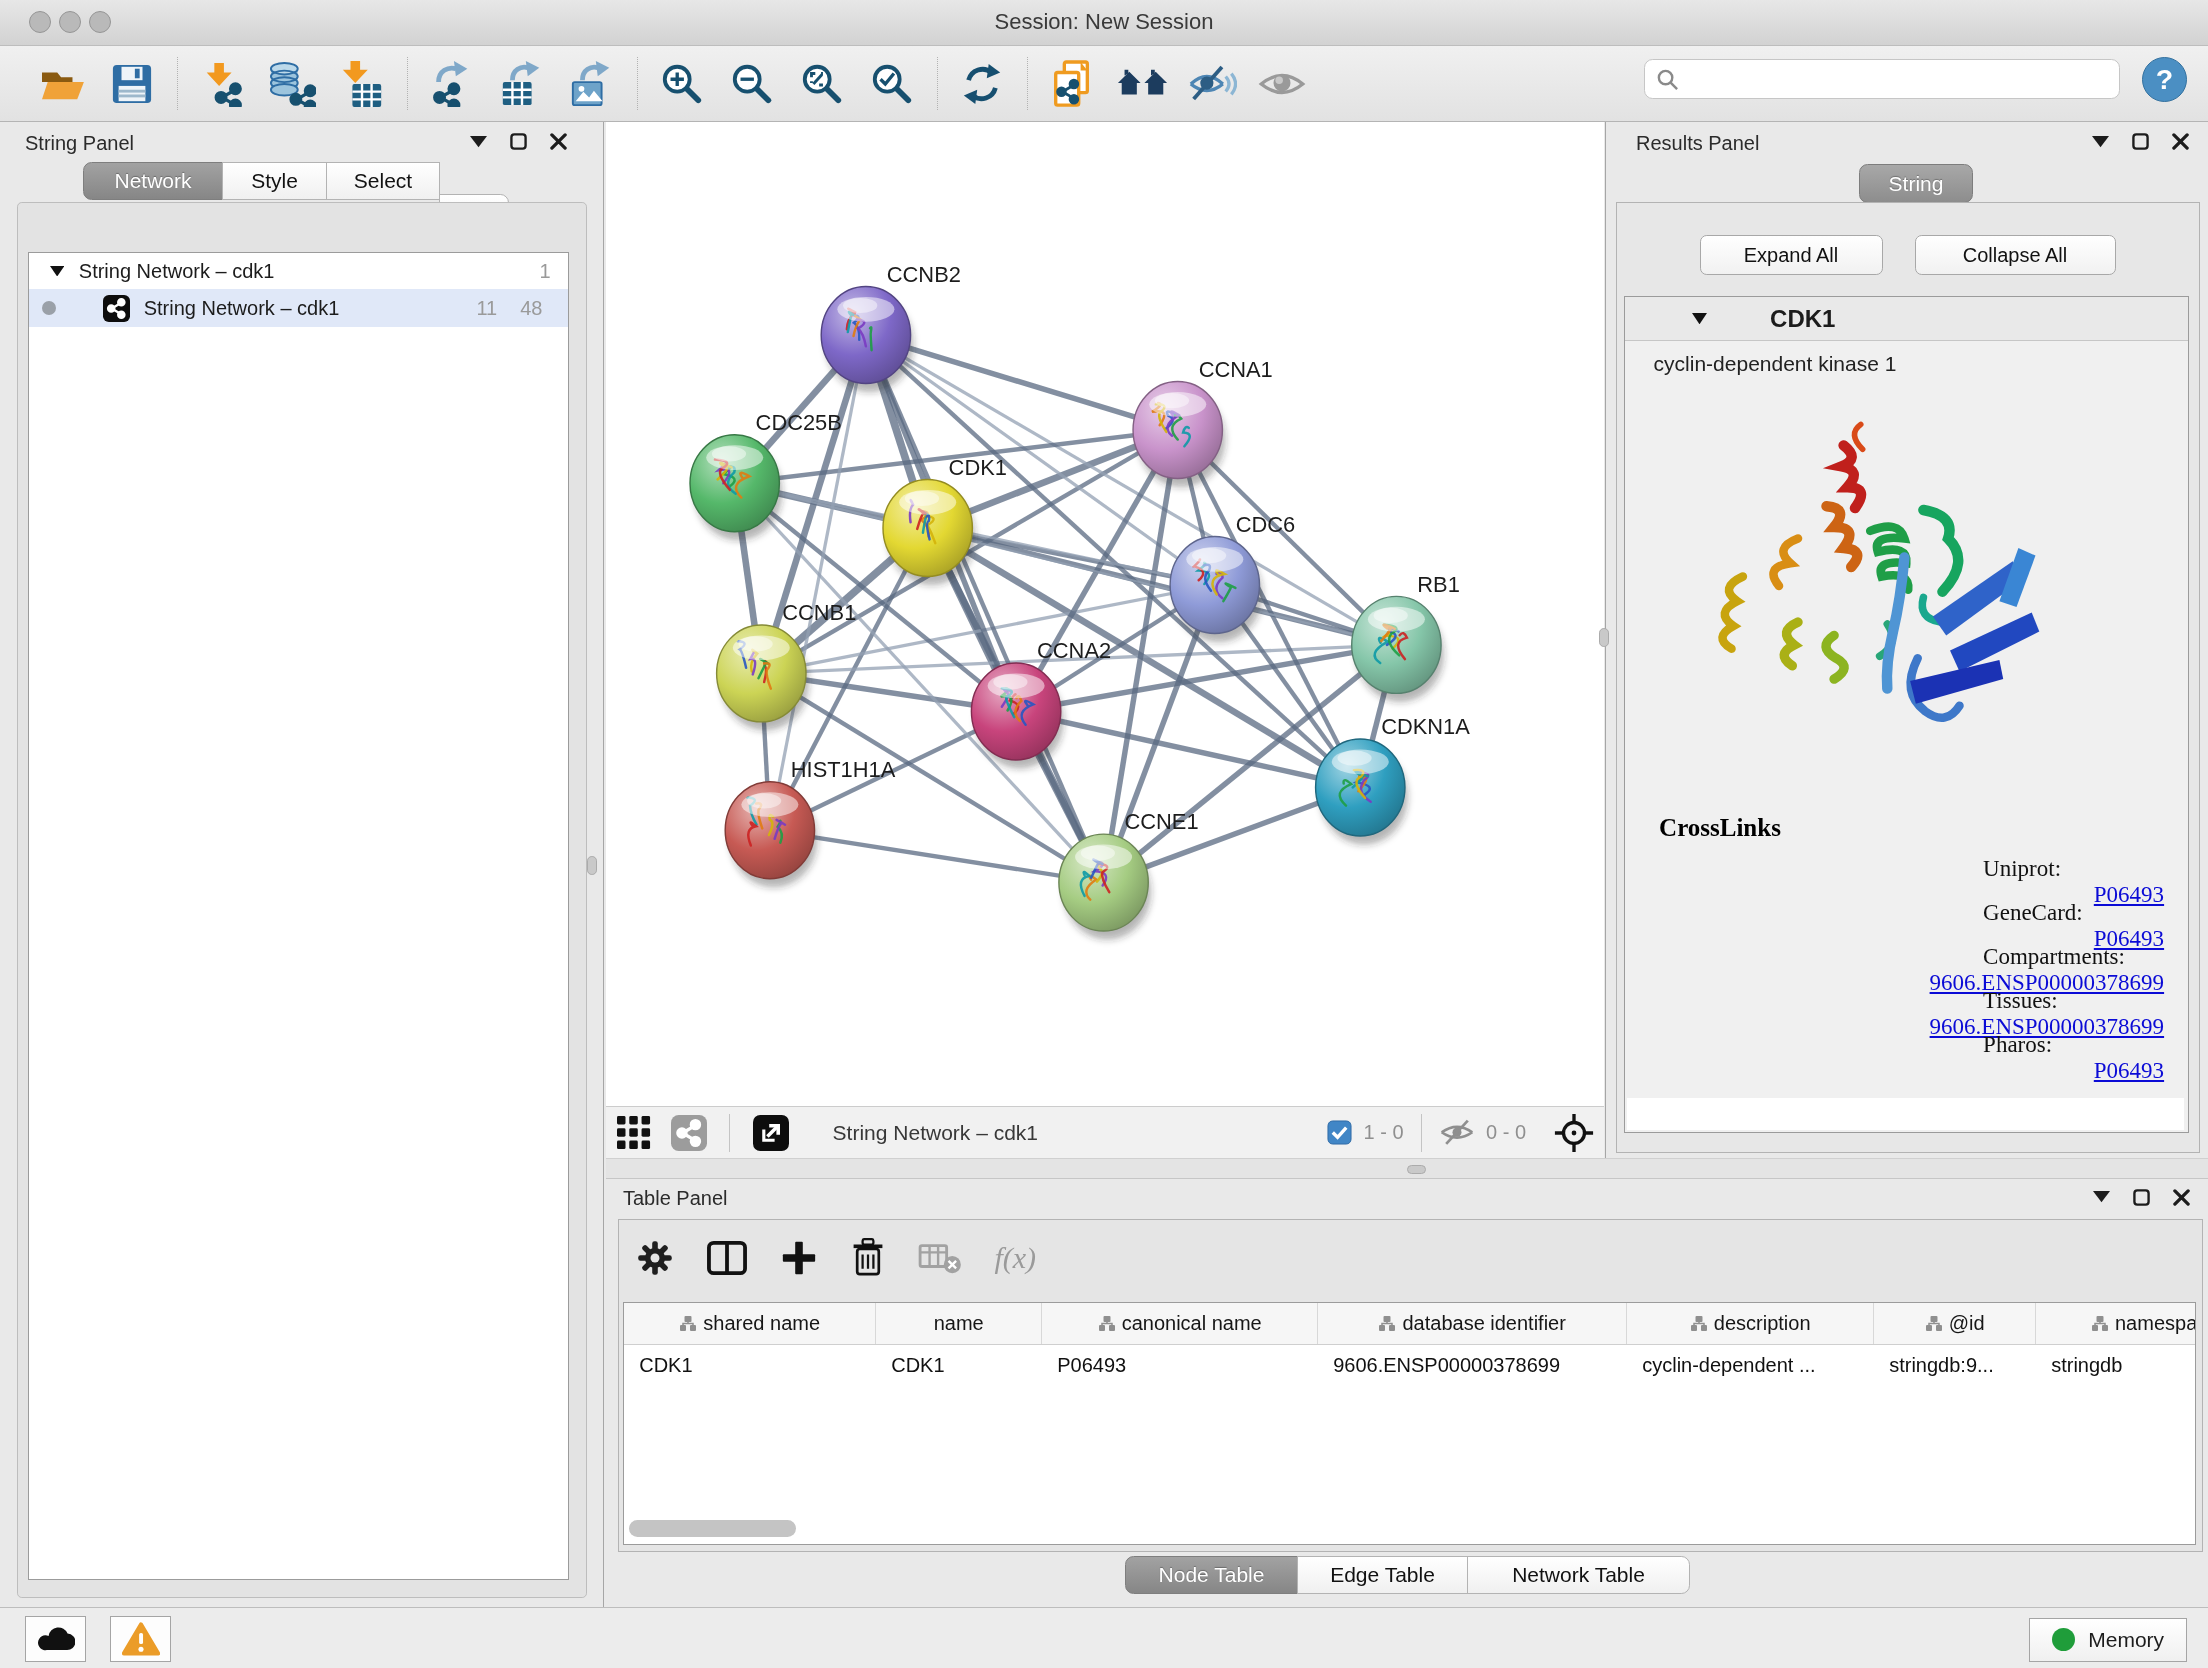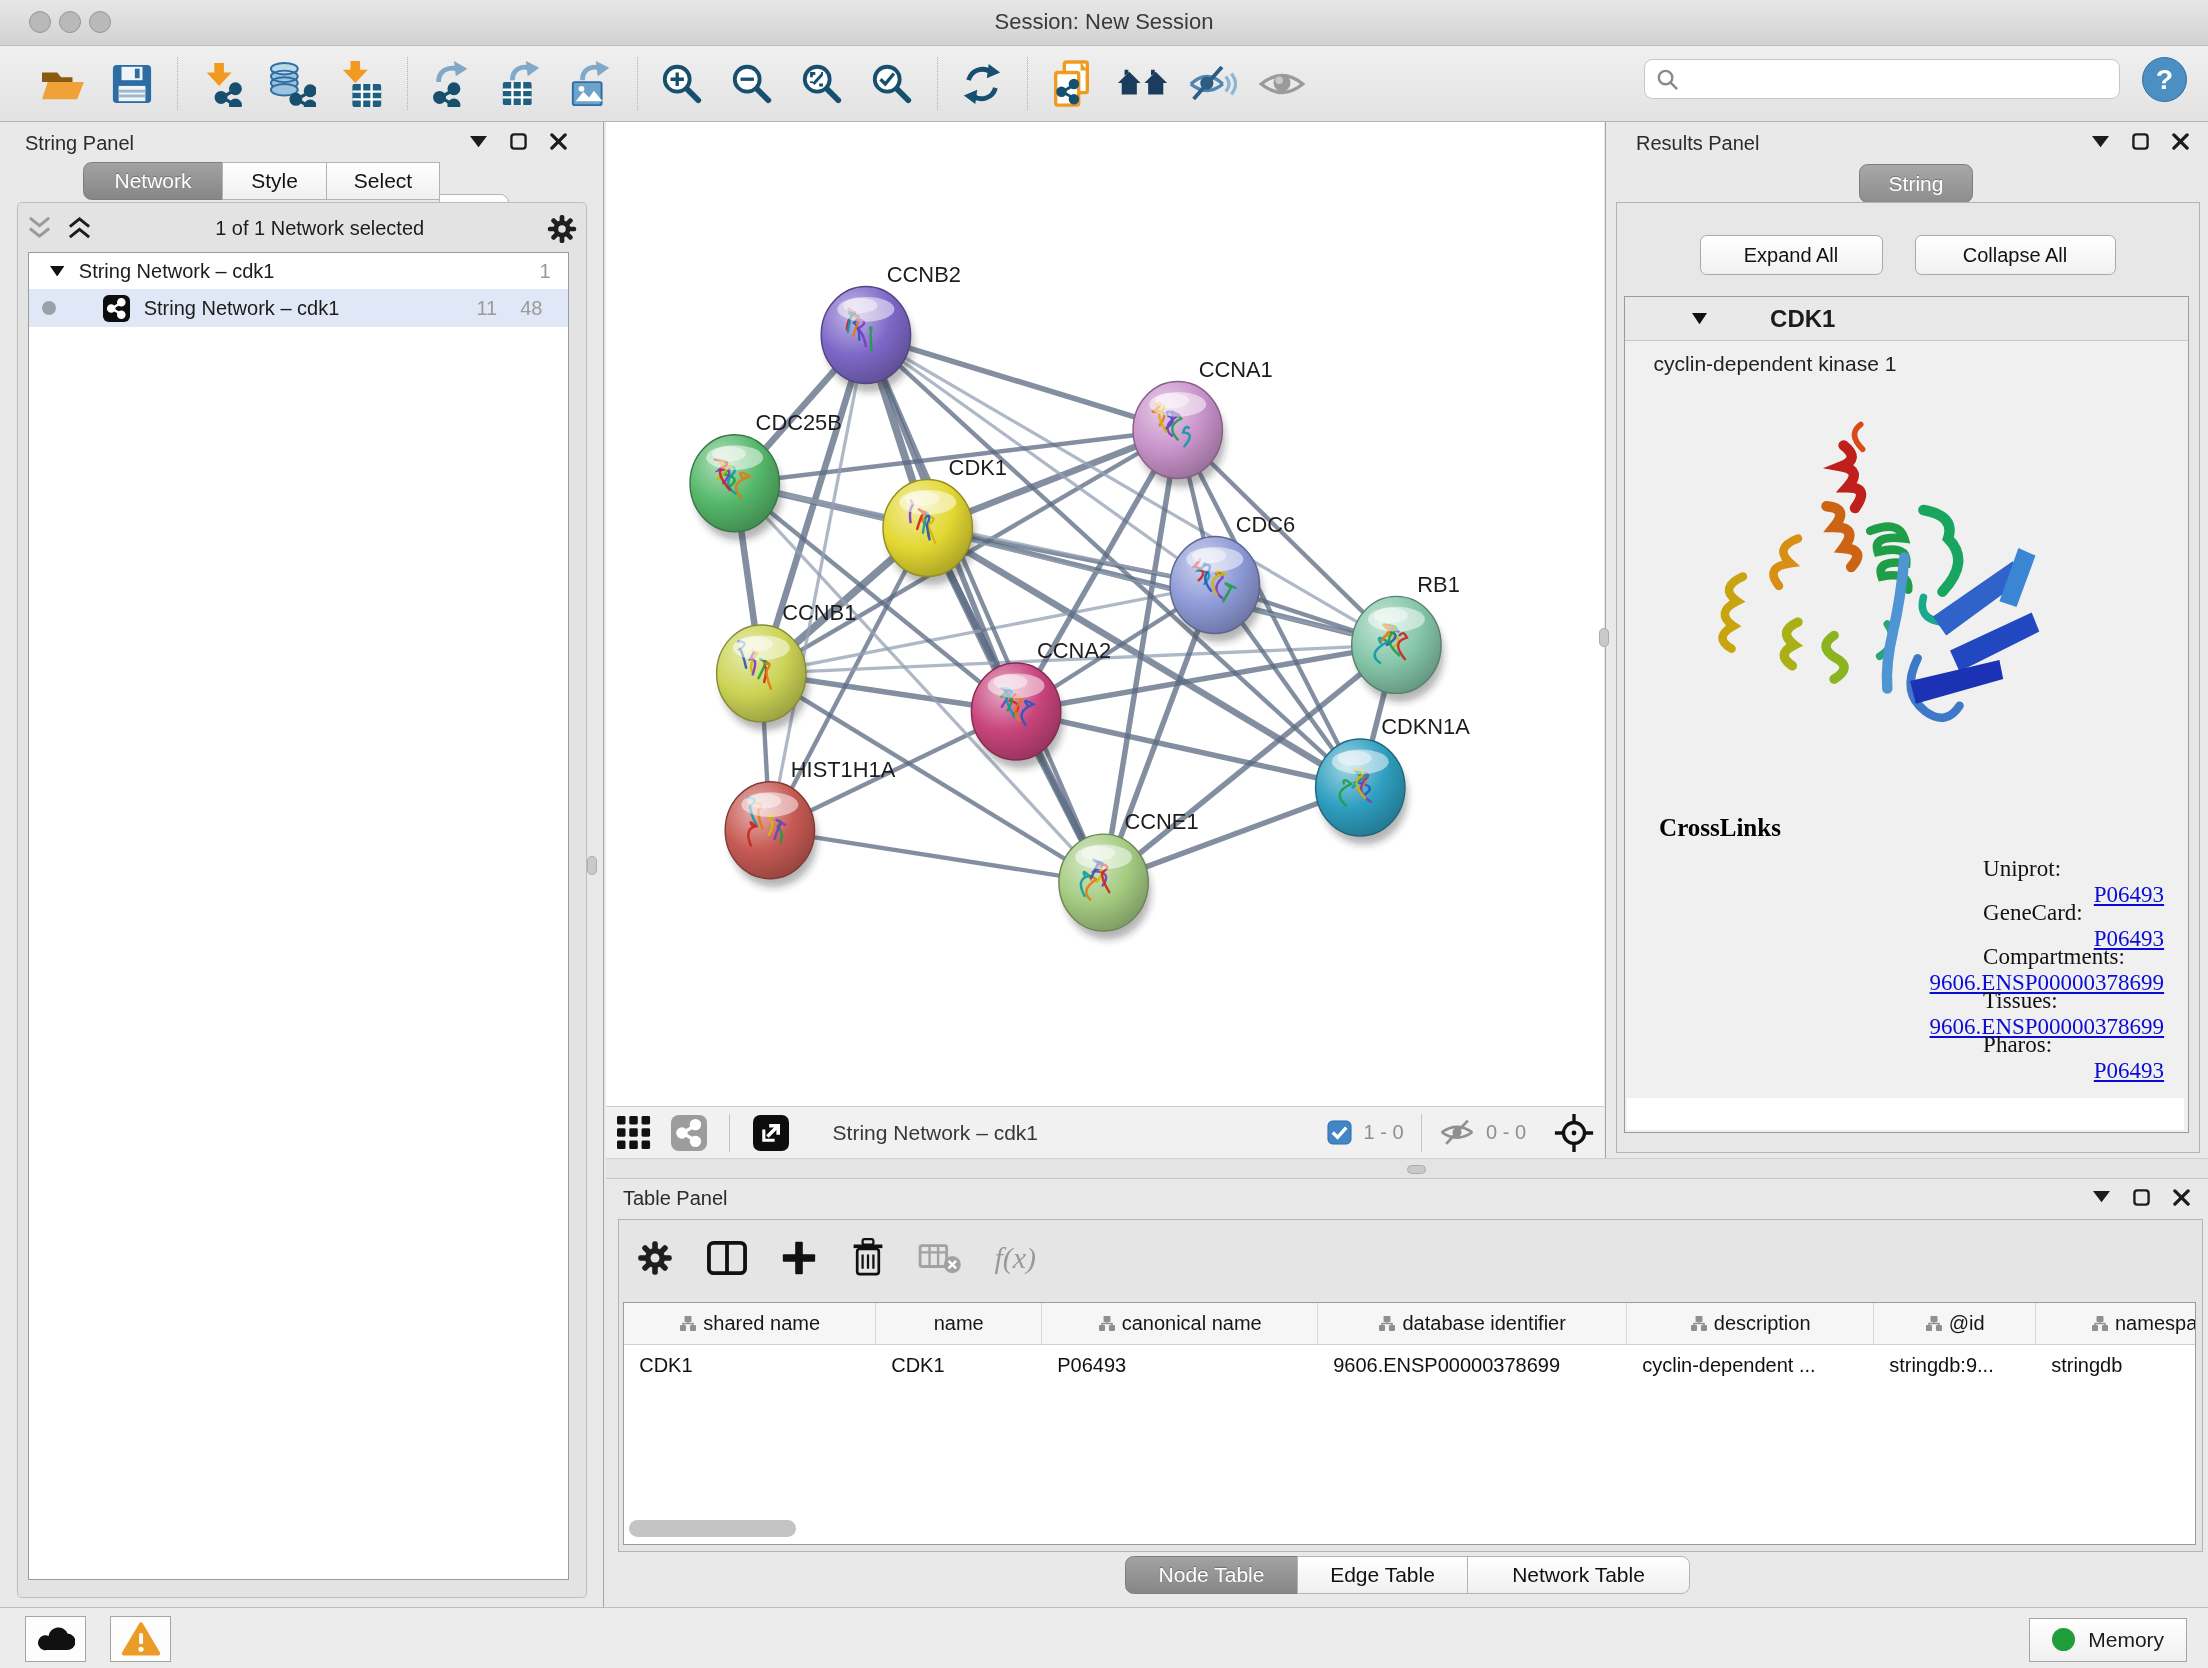--- a/index.html
+++ b/index.html
@@ -307,39 +307,20 @@
         <path d="M2 2l14 14M16 2 2 16" stroke="#1c1c1c" stroke-width="3.5" stroke-linecap="round"></path>
       </svg>
   </div>
   <div id="cp-tabs">
       <div class="tab sel first" style="width: 140px;">Network</div>
       <div class="tab" style="width: 105px;">Style</div>
       <div class="tab" style="width: 114px;">Select</div>
       <div class="tab last" style="width: 70px; margin-top: 32px;">Sets</div>
     </div>
   <div class="cp-box">
-    <div class="cp-mgr">
-      <svg width="27" height="25" viewBox="0 0 28 26" style="margin-right:13.3px">
-        <path d="M4 2l10 8L24 2M4 13l10 8 10-8" stroke="#9a9a9a" stroke-width="3" fill="none"></path>
-        </svg>
-      <svg width="27" height="25" viewBox="0 0 28 26">
-        <path d="M4 11 14 3l10 8M4 22l10-8 10 8" stroke="#1c1c1c" stroke-width="3" fill="none"></path>
-        </svg>
-      <div class="status">1 of 1 Network selected</div>
-      <svg width="32" height="32" viewBox="0 0 34 34">
-        <g fill="#1f1f1f">
-            <rect x="14.5" y="2" width="5" height="30" rx="2"></rect>
-        <rect x="14.5" y="2" width="5" height="30" rx="2" transform="rotate(45 17 17)"></rect>
-        <rect x="14.5" y="2" width="5" height="30" rx="2" transform="rotate(90 17 17)"></rect>
-        <rect x="14.5" y="2" width="5" height="30" rx="2" transform="rotate(135 17 17)"></rect>
-        <circle cx="17" cy="17" r="9"></circle>
-          </g>
-          <circle cx="17" cy="17" r="4" fill="#e3e3e3"></circle>
-        </svg>
-    </div>
     <div class="cp-tree">
       <div class="tree-row1">
         <svg width="14.3" height="10.5" viewBox="0 0 15 11" style="margin-right:15px">
             <path d="M0 0h15L7.5 11z" fill="#111"></path>
           </svg>
         <span>String Network – cdk1</span>
         <span class="cnt">1</span>
       </div>
       <div class="tree-row2">
         <span style="width:14.3px;height:14.3px;border-radius:50%;background:#9aa0a8;display:inline-block"></span>

